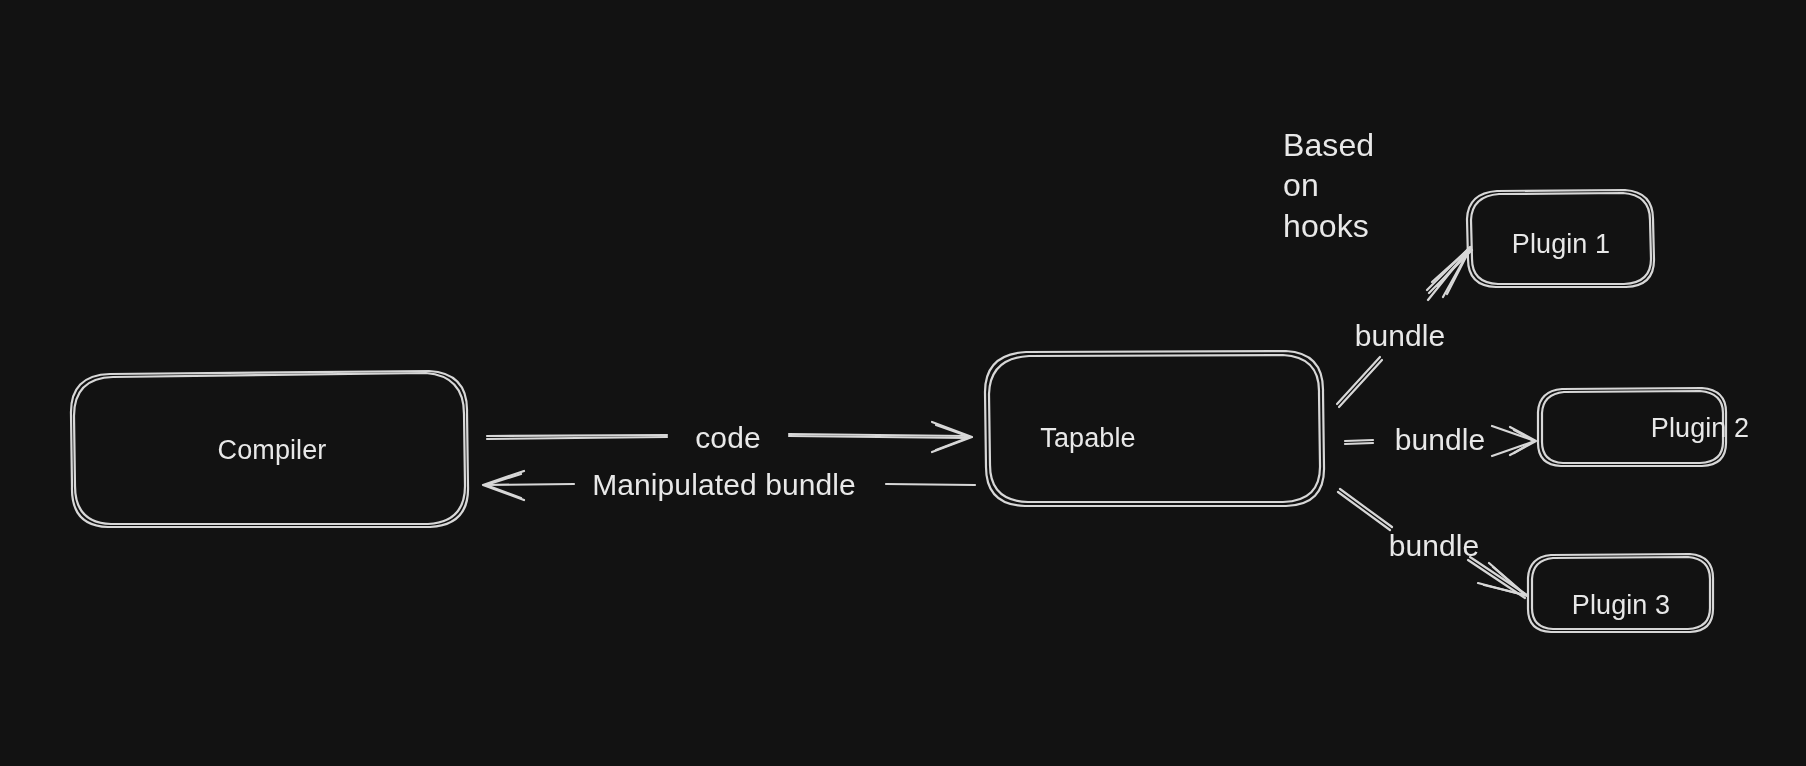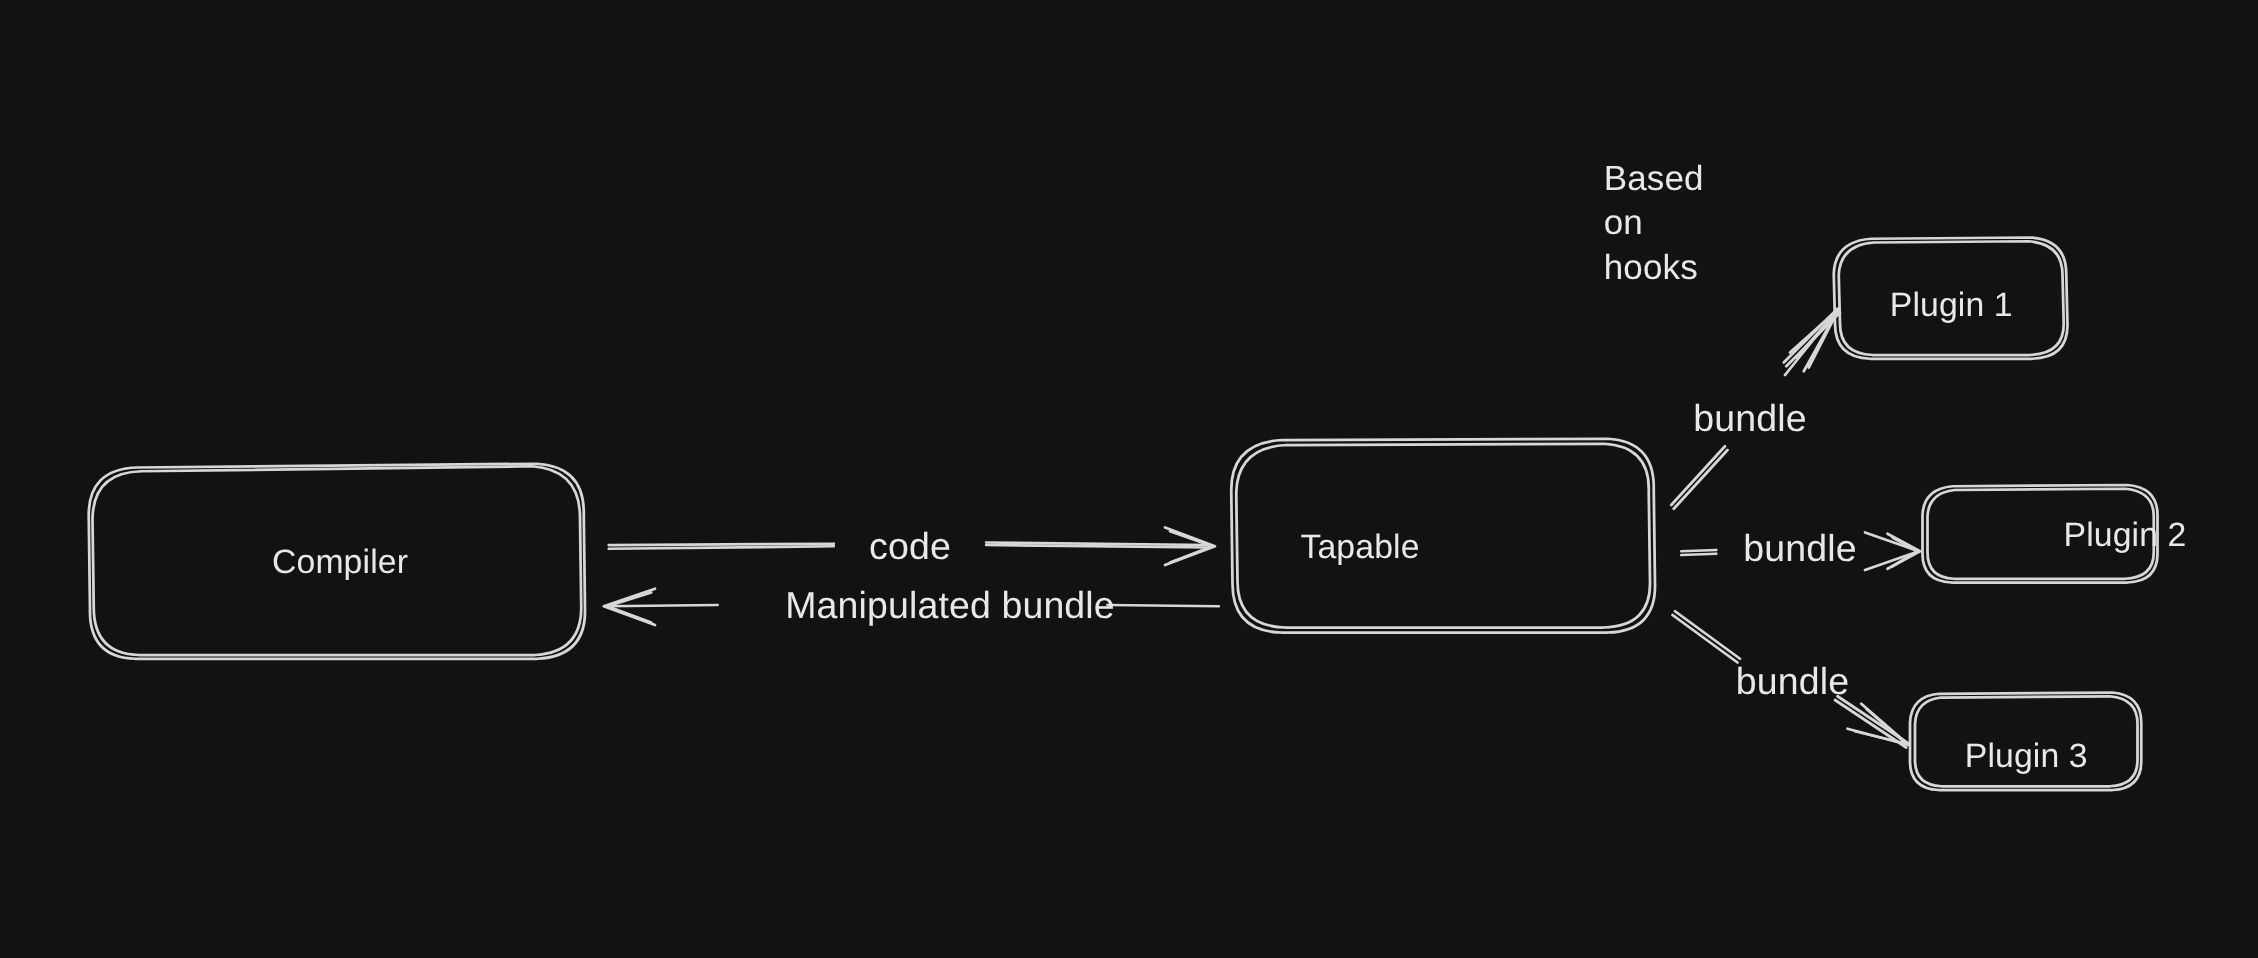--- a/index.html
+++ b/index.html
@@ -42,21 +42,21 @@
   .node-label {
     font-size: 27px;
     text-align: center;
     transform: translate(-50%, -50%);
   }
   .edge-label {
     font-size: 30px;
     transform: translate(-50%, -50%);
   }
   .note {
-    font-size: 28px;
+    font-size: 32px;
     line-height: 1.26;
     text-align: left;
     white-space: pre-line;
   }
 </style>
 </head>
 <body>
 
 <div id="canvas">
 
@@ -139,21 +139,21 @@
   <div class="node-label" style="left:1088px; top:438px;">Tapable</div>
 
   <div class="node-label" style="left:1561px; top:244px;">Plugin 1</div>
 
   <div class="node-label" style="left:1700px; top:428px;">Plugin 2</div>
 
   <div class="node-label" style="left:1621px; top:605px;">Plugin 3</div>
 
   <div class="edge-label" style="left:728px; top:438px;">code</div>
 
-  <div class="edge-label" style="left:760px; top:485px;">Manipulated bundle</div>
+  <div class="edge-label" style="left:724px; top:485px;">Manipulated bundle</div>
 
   <div class="edge-label" style="left:1400px; top:336px;">bundle</div>
 
   <div class="edge-label" style="left:1440px; top:440px;">bundle</div>
 
   <div class="edge-label" style="left:1434px; top:546px;">bundle</div>
 
   <div class="note" style="left:1283px; top:125px;">Based
 on
 hooks</div>

